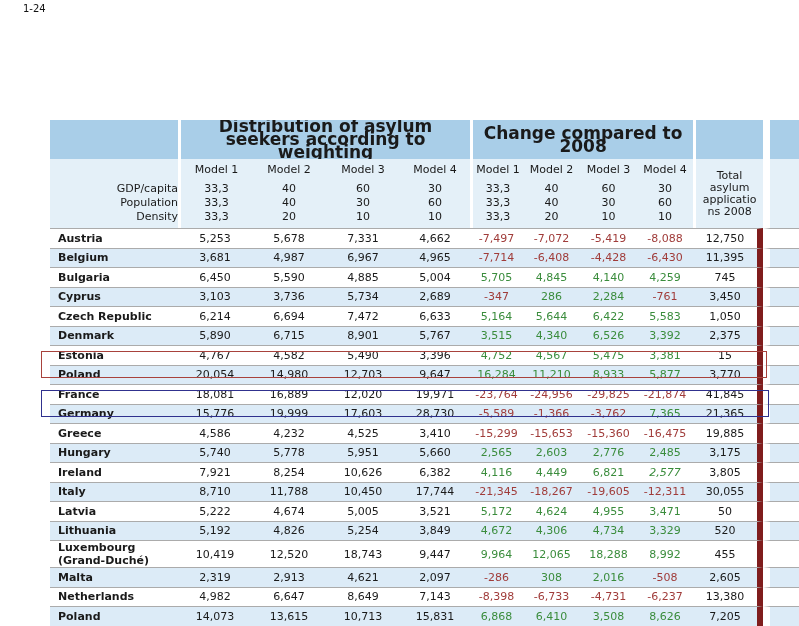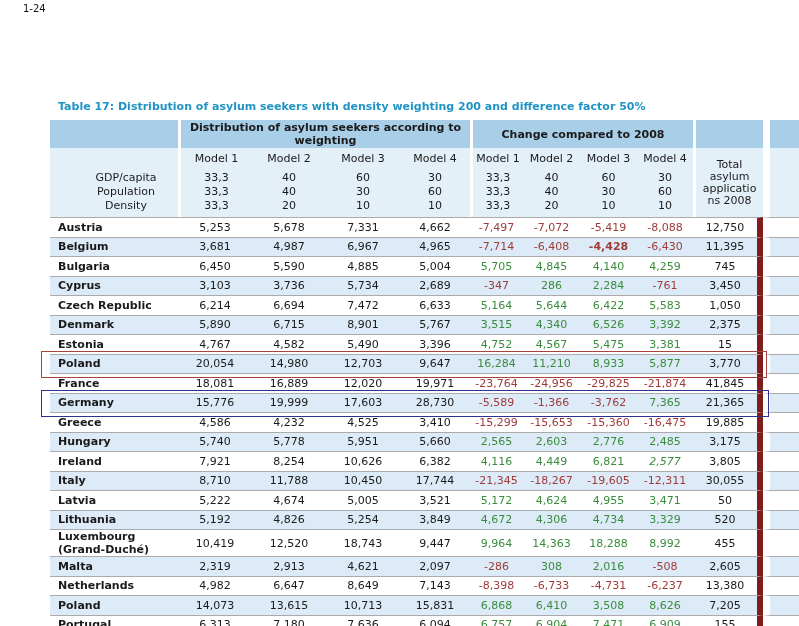--- a/index.html
+++ b/index.html
@@ -10,40 +10,39 @@
   .pagenum{position:absolute;left:23px;top:3px;font-size:10px;color:#111;}
   .intro{position:absolute;left:58px;top:76px;margin:0;font-size:12px;color:#111;width:700px;}
   .tbl-title{position:absolute;left:58px;top:100px;margin:0;font-size:11px;font-weight:bold;color:var(--title,#2095c5);}
   table.quota{
     position:absolute;left:50px;top:120px;border-spacing:0;table-layout:fixed;width:763px;
     font-size:11px;color:#1a1a1a;
   }
   td{box-sizing:border-box;padding:0;text-align:center;vertical-align:middle;overflow:hidden;}
   .band{background:var(--band,#a9cee8);}
   .lt{background:var(--light,#e4f0f8);}
-  .band-row td{height:28px;font-weight:bold;font-size:11px;}
+  .band-row td{height:28px;font-weight:bold;font-size:17px;}
   .band.grp{white-space:pre-line;line-height:13px;}
   .gapL{border-left:3px solid #fff;}
   .slv{border-left:7px solid #fff;}
   .model-row td{height:20px;font-size:11px;margin-top:32px;}
   .weights-row td{height:49px;vertical-align:top;padding-top:3px;line-height:14px;white-space:pre-line;font-size:11px;}
-  .weights-row td.wlabels{text-align:center;padding-left:24px;}
+  .weights-row td.wlabels{text-align:right;padding-left:24px;}
   .total-cell{font-size:10.5px;line-height:12px;white-space:pre-line;vertical-align:middle;}
   tbody td{height:19.5px;border-top:1px solid var(--rule,#ababab);font-size:11px;background:#fff;}
   tbody tr.alt td{background:var(--rowalt,#dcebf7);}
   tbody td.country{text-align:left;padding-left:8px;font-weight:bold;line-height:13px;}
   tbody td.total{border-right:6px solid #7f1d1d;}
   .hl{position:absolute;pointer-events:none;background:transparent;border:1.5px solid #000;}
 </style>
 </head>
 <body>
 
 <div class="page">
   <div class="pagenum">1-24</div>
-  <h3 class="tbl-title">Table 17: Distribution of asylum seekers with density weighting 200 and difference factor 50%</h3>
 
   <table class="quota">
     <colgroup>
       <col style="width:128px">
         <col style="width:74px">
         <col style="width:74px">
         <col style="width:74px">
         <col style="width:70px">
       <col style="width:53px">
         <col style="width:57px">
@@ -122,21 +121,21 @@
           <td class="slv"></td>
         </tr>
         <tr class="alt">
           <td class="country">Belgium</td>
           <td class="num">3,681</td>
           <td class="num">4,987</td>
           <td class="num">6,967</td>
           <td class="num">4,965</td>
           <td class="num change" style="color: rgb(160, 60, 58);">-7,714</td>
           <td class="num change" style="color: rgb(160, 60, 58);">-6,408</td>
-          <td class="num change" style="color: rgb(160, 60, 58); font-weight: bold;">-4,428</td>
+          <td class="num change" style="color: rgb(160, 60, 58);">-4,428</td>
           <td class="num change" style="color: rgb(160, 60, 58);">-6,430</td>
           <td class="num total">11,395</td>
           <td class="slv"></td>
         </tr>
         <tr>
           <td class="country">Bulgaria</td>
           <td class="num">6,450</td>
           <td class="num">5,590</td>
           <td class="num">4,885</td>
           <td class="num">5,004</td>
@@ -316,21 +315,21 @@
           <td class="num total">520</td>
           <td class="slv"></td>
         </tr>
         <tr>
           <td class="country">Luxembourg (Grand-Duché)</td>
           <td class="num">10,419</td>
           <td class="num">12,520</td>
           <td class="num">18,743</td>
           <td class="num">9,447</td>
           <td class="num change" style="color: rgb(58, 140, 60);">9,964</td>
-          <td class="num change" style="color: rgb(58, 140, 60);">14,363</td>
+          <td class="num change" style="color: rgb(58, 140, 60);">12,065</td>
           <td class="num change" style="color: rgb(58, 140, 60);">18,288</td>
           <td class="num change" style="color: rgb(58, 140, 60);">8,992</td>
           <td class="num total">455</td>
           <td class="slv"></td>
         </tr>
         <tr class="alt">
           <td class="country">Malta</td>
           <td class="num">2,319</td>
           <td class="num">2,913</td>
           <td class="num">4,621</td>

